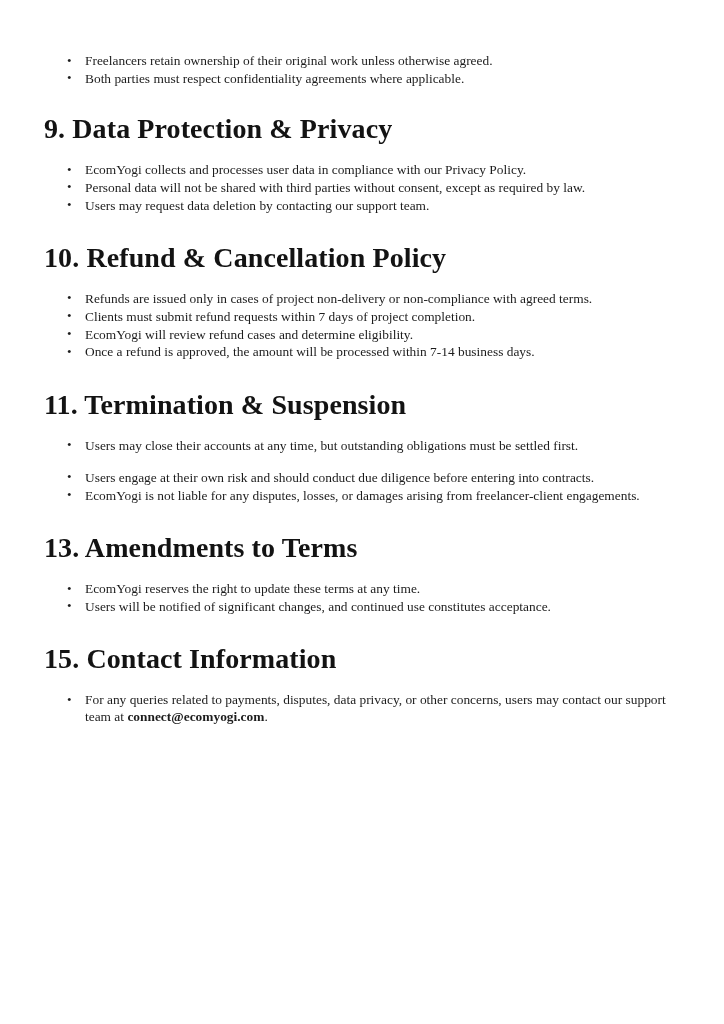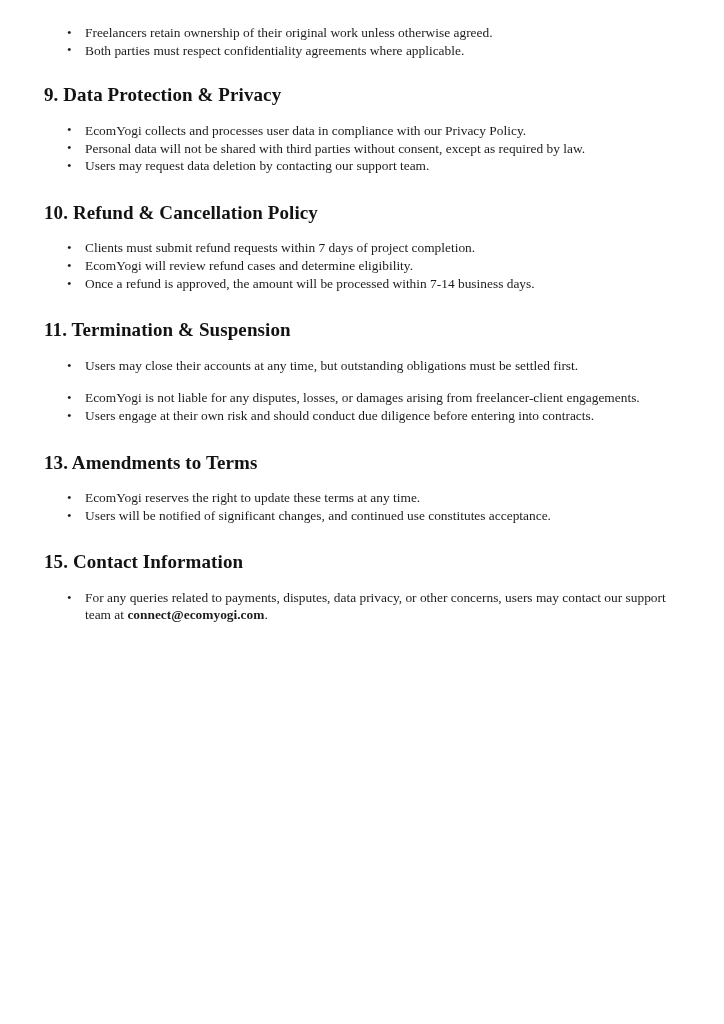--- a/index.html
+++ b/index.html
@@ -14,28 +14,28 @@
     font-family: "Liberation Serif", "DejaVu Serif", serif;
     color: #181818;
     -webkit-font-smoothing: antialiased;
   }
   .page {
     position: relative;
     width: 724px;
     height: 1024px;
     background: #ffffff;
     box-sizing: border-box;
-    padding: 24px 44px 0 44px;
+    padding: 52px 44px 0 44px;
   }
   .doc-body {
     width: 636px;
   }
   h2.section-heading {
     font-family: "Liberation Serif", "DejaVu Serif", serif;
-    font-size: 19px;
+    font-size: 28px;
     font-weight: bold;
     letter-spacing: 0.1px;
     margin: 0;
     padding: 0;
     color: #131313;
     line-height: 1.25;
   }
   .heading-block {
     margin-top: 26px;
     margin-bottom: 0;
@@ -99,35 +99,36 @@
     <ul class="bullet-list after-heading">
       <li class="bullet-item"><span class="lead">EcomYogi</span><span> collects and processes user data in compliance with our Privacy Policy.</span></li>
       <li class="bullet-item"><span>Personal data will not be shared with third parties without consent, except as required by law.</span></li>
       <li class="bullet-item"><span>Users may request data deletion by contacting our support team.</span></li>
     </ul>
 
     <div class="heading-block">
       <h2 class="section-heading">10. Refund &amp; Cancellation Policy</h2>
     </div>
     <ul class="bullet-list after-heading">
+      <li class="bullet-item"><span>Refunds are issued only in cases of project non-delivery or non-compliance with agreed terms.</span></li>
       <li class="bullet-item"><span>Clients must submit refund requests within 7 days of project completion.</span></li>
       <li class="bullet-item"><span class="lead">EcomYogi</span><span> will review refund cases and determine eligibility.</span></li>
       <li class="bullet-item"><span>Once a refund is approved, the amount will be processed within 7-14 business days.</span></li>
     </ul>
 
     <div class="heading-block">
       <h2 class="section-heading">11. Termination &amp; Suspension</h2>
     </div>
     <ul class="bullet-list after-heading">
       <li class="bullet-item"><span>Users may close their accounts at any time, but outstanding obligations must be settled first.</span></li>
     </ul>
 
     <ul class="bullet-list after-heading">
+      <li class="bullet-item"><span>Users engage at their own risk and should conduct due diligence before entering into contracts.</span></li>
       <li class="bullet-item justified"><span class="lead">EcomYogi</span><span> is not liable for any disputes, losses, or damages arising from freelancer-client engagements.</span></li>
-      <li class="bullet-item"><span>Users engage at their own risk and should conduct due diligence before entering into contracts.</span></li>
     </ul>
 
     <div class="heading-block">
       <h2 class="section-heading">13. Amendments to Terms</h2>
     </div>
     <ul class="bullet-list after-heading">
       <li class="bullet-item"><span class="lead">EcomYogi</span><span> reserves the right to update these terms at any time.</span></li>
       <li class="bullet-item"><span>Users will be notified of significant changes, and continued use constitutes acceptance.</span></li>
     </ul>
 

